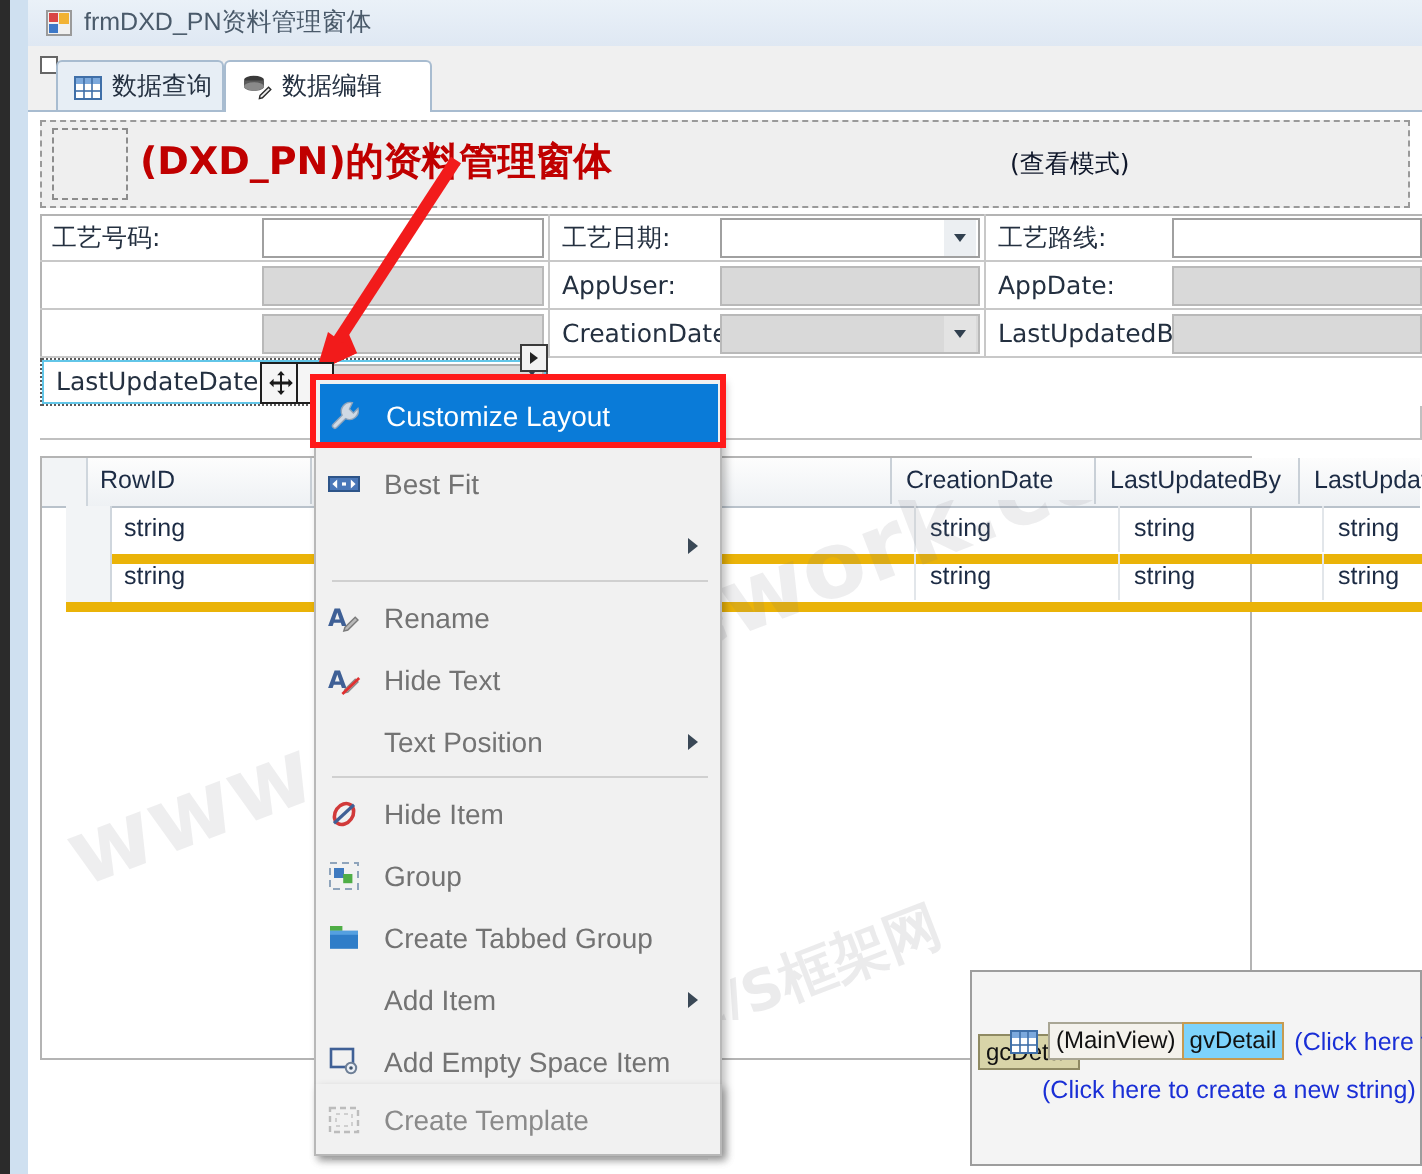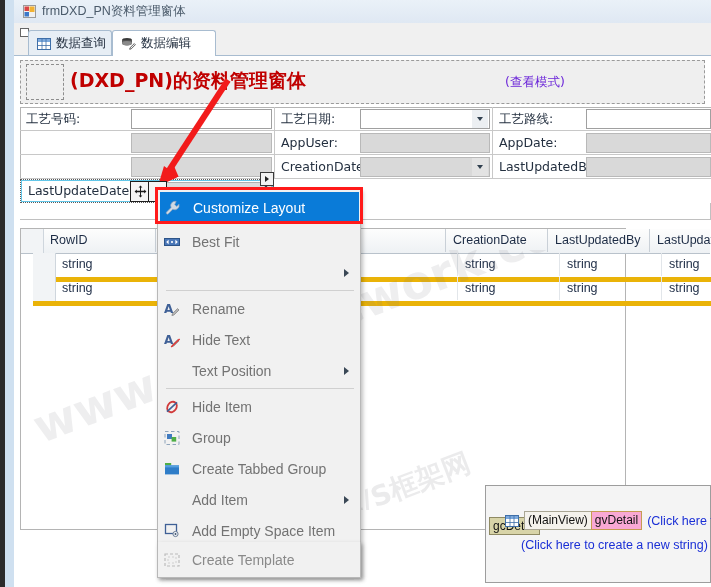--- a/index.html
+++ b/index.html
@@ -28,21 +28,21 @@
   .tab.active{background:#ffffff;z-index:3;}
   .tab .tlabel{margin-left:5px;font-family:"DejaVu Sans","Liberation Sans",sans-serif;font-size:12.5px;}
   .tab-anchor{position:absolute;left:20px;top:28px;width:7px;height:7px;border:1px solid #666;background:#fff;}
 
   
   .hdr-panel{position:absolute;left:20px;top:60px;width:685px;height:44px;
     background:#efefef;border:1px dashed #9a9a9a;box-sizing:border-box;}
   .hdr-box{position:absolute;left:26px;top:64px;width:36px;height:34px;border:1px dashed #8d8d8d;background:#efefef;}
   .hdr-title{position:absolute;left:70px;top:68px;font-size:19px;font-weight:bold;color:#c00000;
     font-family:"DejaVu Sans","Liberation Sans",sans-serif;white-space:nowrap;}
-  .hdr-mode{position:absolute;left:505px;top:74px;font-size:12.5px;color:#6d28d9;
+  .hdr-mode{position:absolute;left:505px;top:74px;font-size:12.5px;color:#0f172a;
     font-family:"DejaVu Sans","Liberation Sans",sans-serif;white-space:nowrap;}
 
   
   .form-area{position:absolute;left:20px;top:107px;width:691px;height:113px;
     background:#ffffff;border-left:1px solid #b4b4b4;border-top:1px solid #b4b4b4;box-sizing:border-box;}
   .fcell{position:absolute;height:24px;box-sizing:border-box;border-right:1px solid #c8c8c8;
     border-bottom:1px solid #c8c8c8;}
   .flabel{position:absolute;height:24px;line-height:24px;font-size:12.5px;color:#243040;
     padding-left:6px;box-sizing:border-box;white-space:nowrap;
     font-family:"DejaVu Sans","Liberation Sans",sans-serif;}
@@ -98,21 +98,21 @@
 
   
   .detail-panel{position:absolute;left:485px;top:485px;width:226px;height:98px;
     background:#f4f4f4;border:1px solid #9d9d9d;box-sizing:border-box;}
   .detail-tag{position:absolute;left:489px;top:517px;background:#d8d4a8;border:1px solid #8f8a63;
     padding:0 3px;height:16px;line-height:16px;font-size:12px;color:#111;white-space:nowrap;}
   .detail-row{position:absolute;left:505px;top:511px;display:flex;align-items:center;white-space:nowrap;}
   .dgrid-ico{width:14px;height:12px;margin-right:5px;flex:none;}
   .tag-main{background:#f4f2ec;border:1px solid #a9a694;padding:0 3px;height:17px;line-height:17px;
     font-size:12px;color:#111;}
-  .tag-gv{background:#f9a8d4;border:1px solid #c69b52;padding:0 3px;height:17px;line-height:17px;
+  .tag-gv{background:#7dd3fc;border:1px solid #c69b52;padding:0 3px;height:17px;line-height:17px;
     font-size:12px;color:#111;margin-left:-1px;}
   .link-blue{color:#1a2fd6;font-size:12.5px;margin-left:5px;white-space:nowrap;}
   .detail-link2{position:absolute;left:521px;top:538px;color:#1a2fd6;font-size:12.5px;white-space:nowrap;}
 
   
   .annot{position:absolute;left:0;top:0;width:711px;height:587px;pointer-events:none;}
 
   
   .ctxmenu{position:absolute;left:157px;top:189px;width:204px;height:389px;background:#f1f1f1;
     border:1px solid #b8b8b8;box-sizing:border-box;box-shadow:2px 2px 4px rgba(0,0,0,0.25);z-index:20;}

